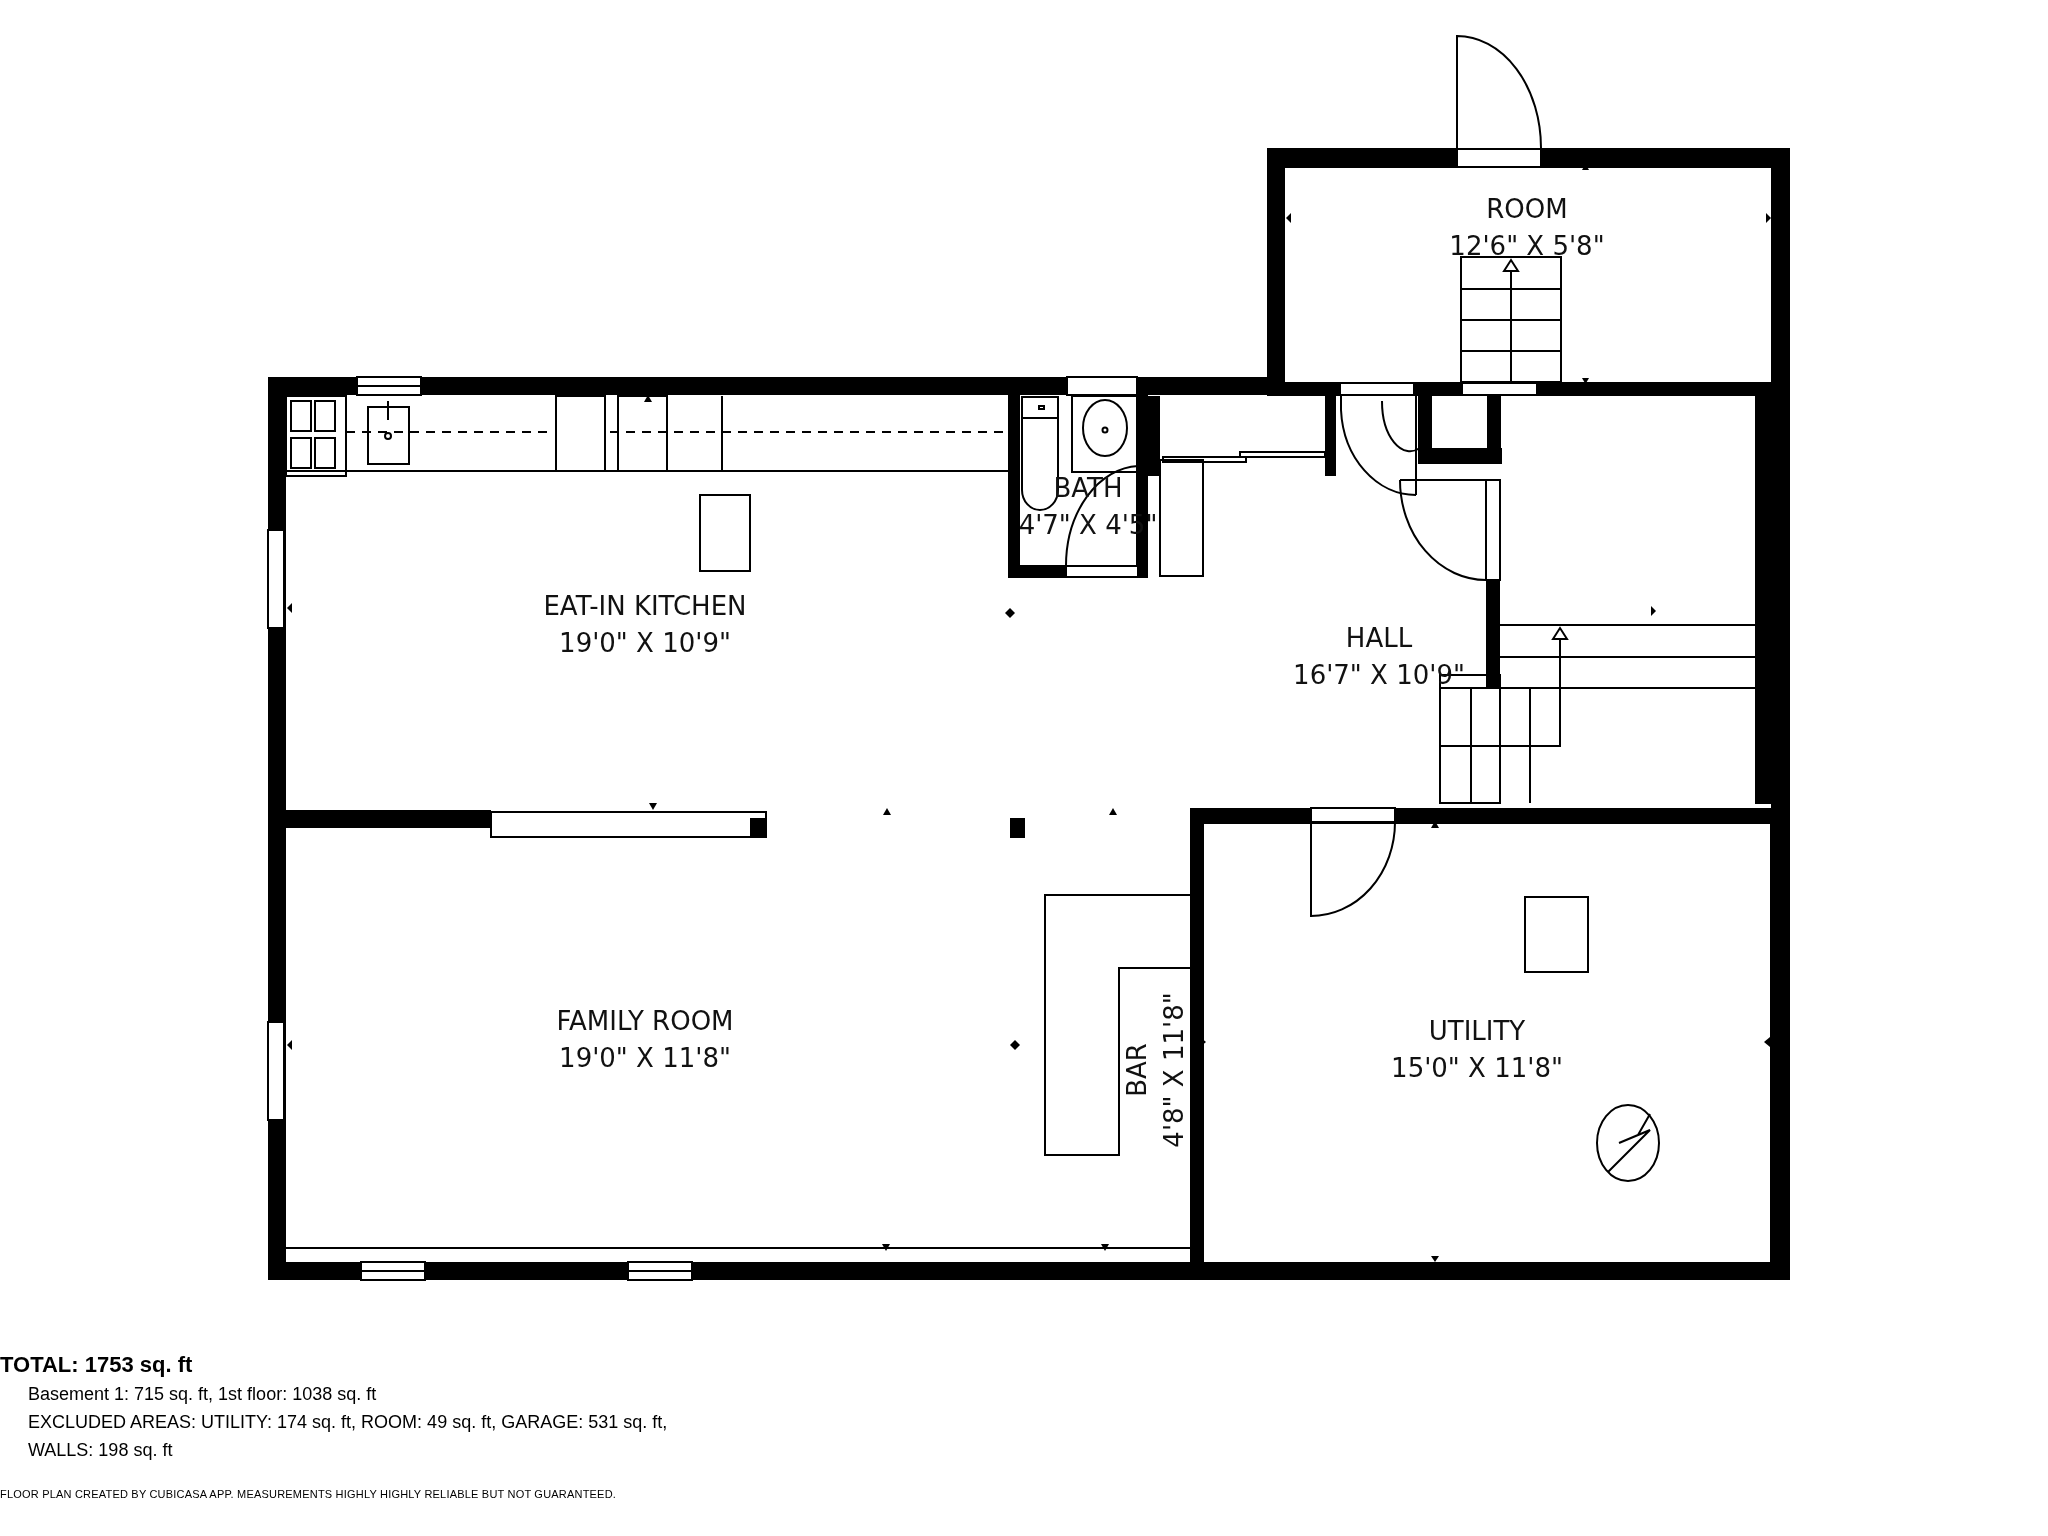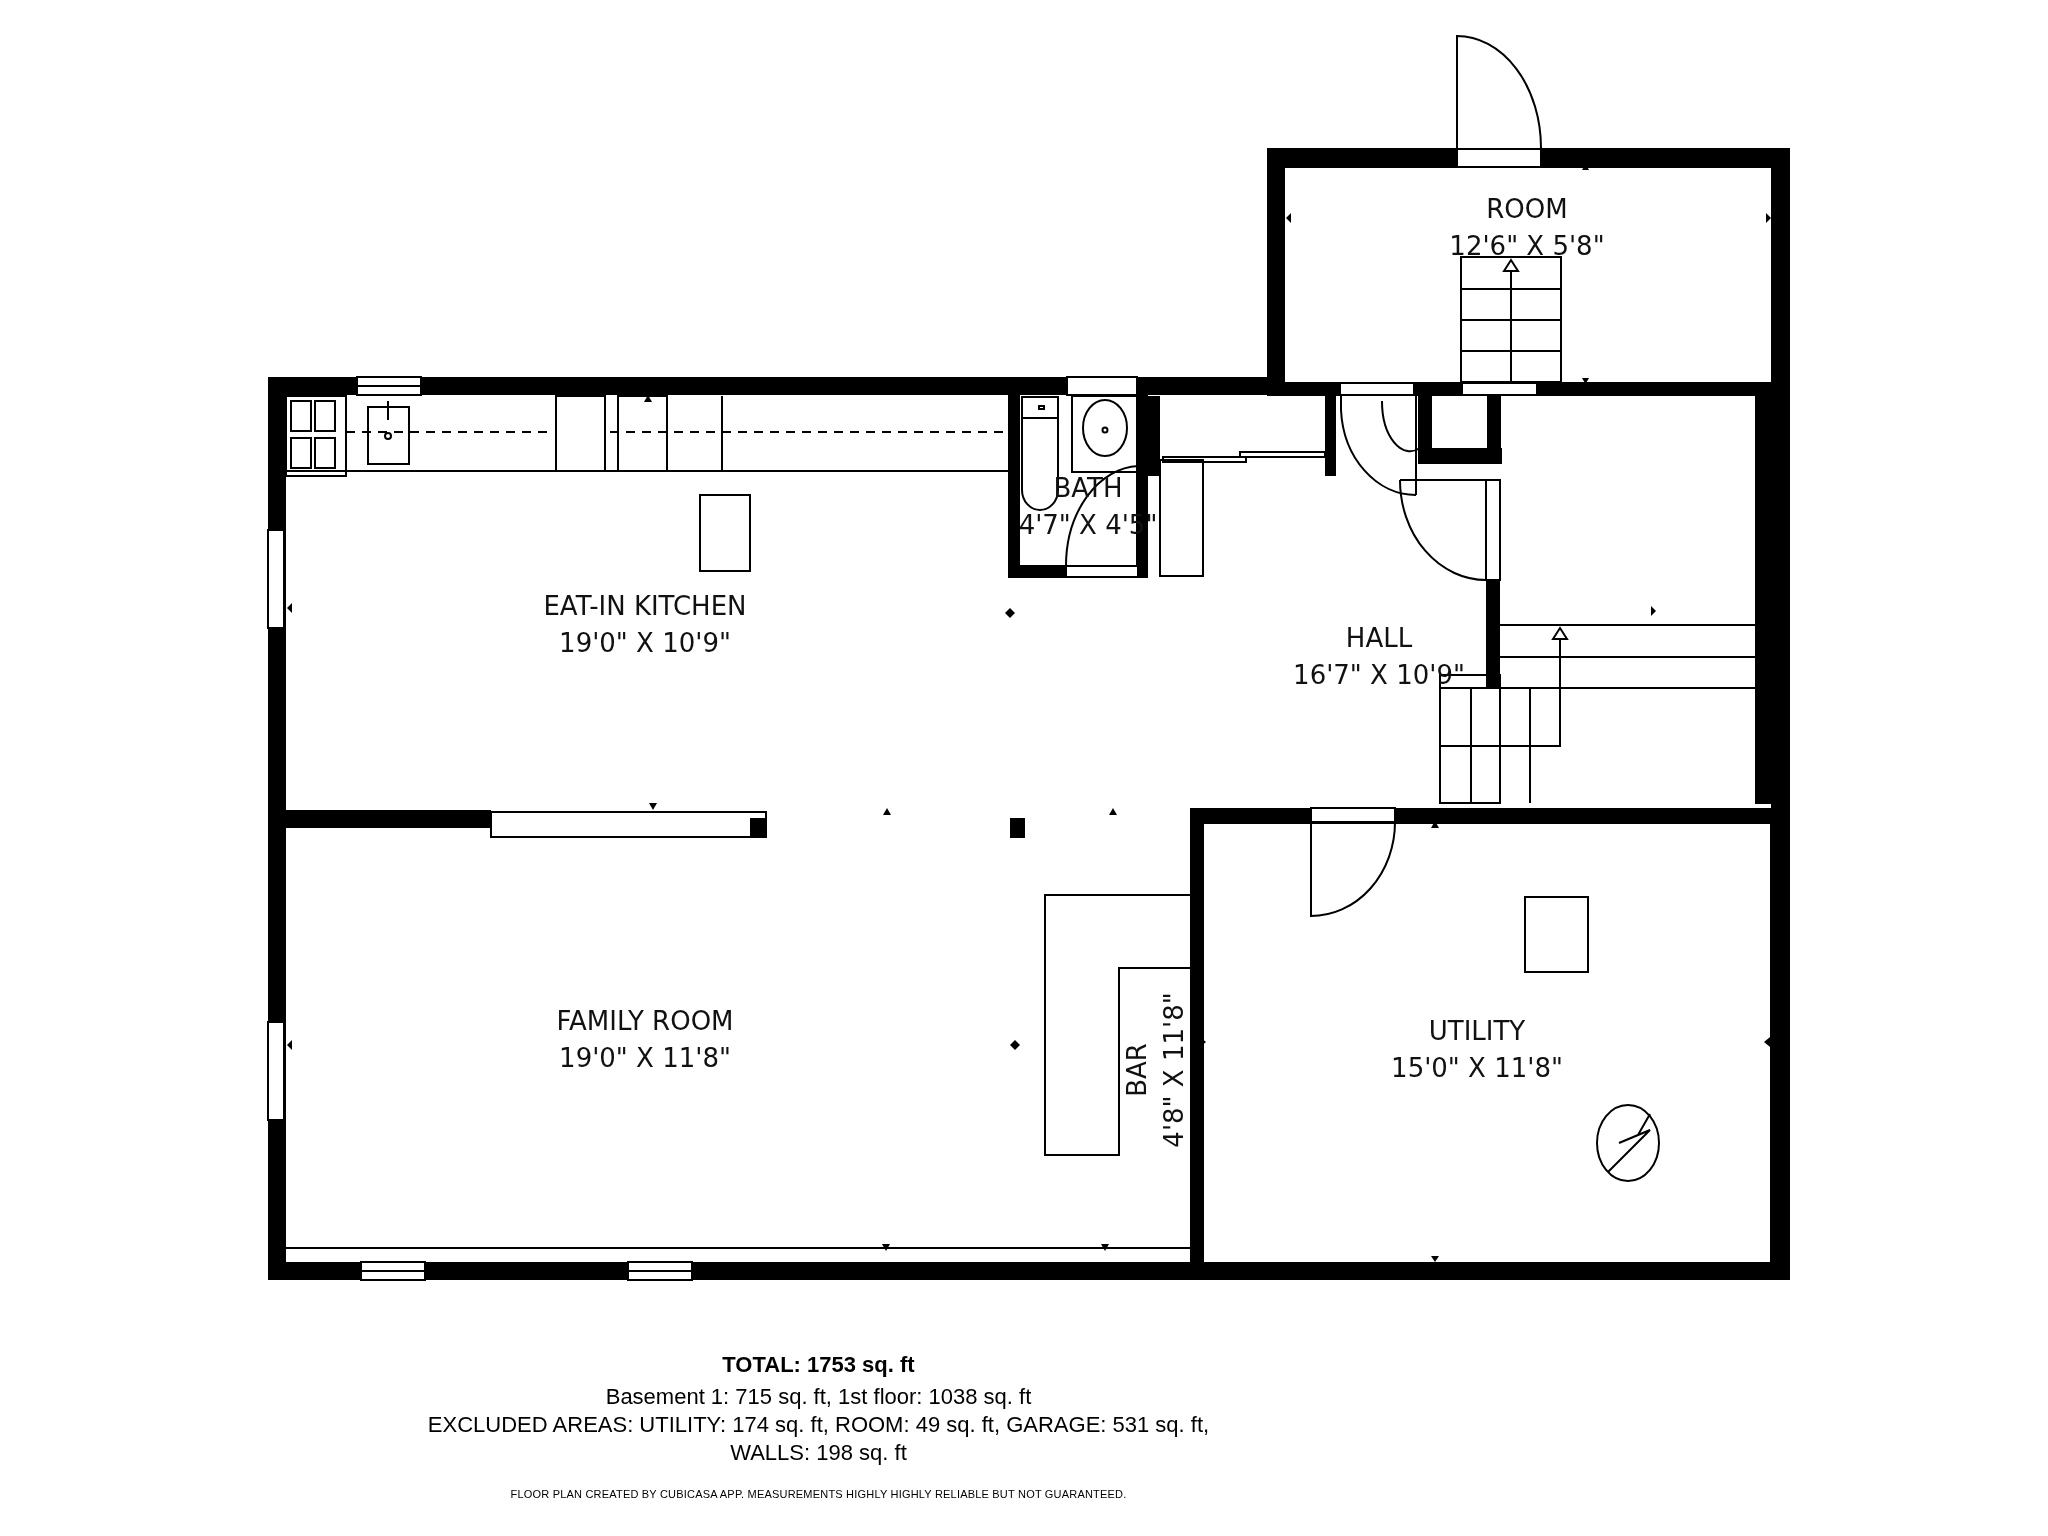--- a/index.html
+++ b/index.html
@@ -4,23 +4,23 @@
 <style>
   html, body { margin: 0; padding: 0; background: #ffffff; }
   body { width: 2048px; height: 1536px; overflow: hidden; position: relative; font-family: "DejaVu Sans", sans-serif; }
   #plan { position: absolute; left: 0; top: 0; width: 2048px; height: 1536px; }
   .wall { fill: #000000; }
   .thin { fill: none; stroke: #000; stroke-width: 2; }
   .thin-w { fill: #fff; stroke: #000; stroke-width: 2; }
   .dash { fill: none; stroke: #000; stroke-width: 2; stroke-dasharray: 9 7; }
   .tri { fill: #000; }
   .room-label { font-family: "DejaVu Sans", sans-serif; font-size: 26px; fill: #111; text-anchor: middle; }
-  .footer { position: absolute; left: 0; width: 1637px; text-align: center; color: #000; }
+  .footer { position: absolute; left: 0; width: 1637px; color: #000; }
   .f-total { top: 1352px; font-size: 22px; font-weight: bold; font-family: "Liberation Sans", sans-serif; }
-  .f-line { font-size: 22px; font-family: "Liberation Sans", sans-serif; }
+  .f-line { font-size: 18px; font-family: "Liberation Sans", sans-serif; padding-left: 28px; }
   .f-l1 { top: 1384px; }
   .f-l2 { top: 1412px; }
   .f-l3 { top: 1440px; }
   .f-credit { top: 1488px; font-size: 11px; font-family: "Liberation Sans", sans-serif; letter-spacing: 0.2px; }
 </style>
 </head>
 <body>
 
 <svg id="plan" viewBox="0 0 2048 1536" xmlns="http://www.w3.org/2000/svg">
 

